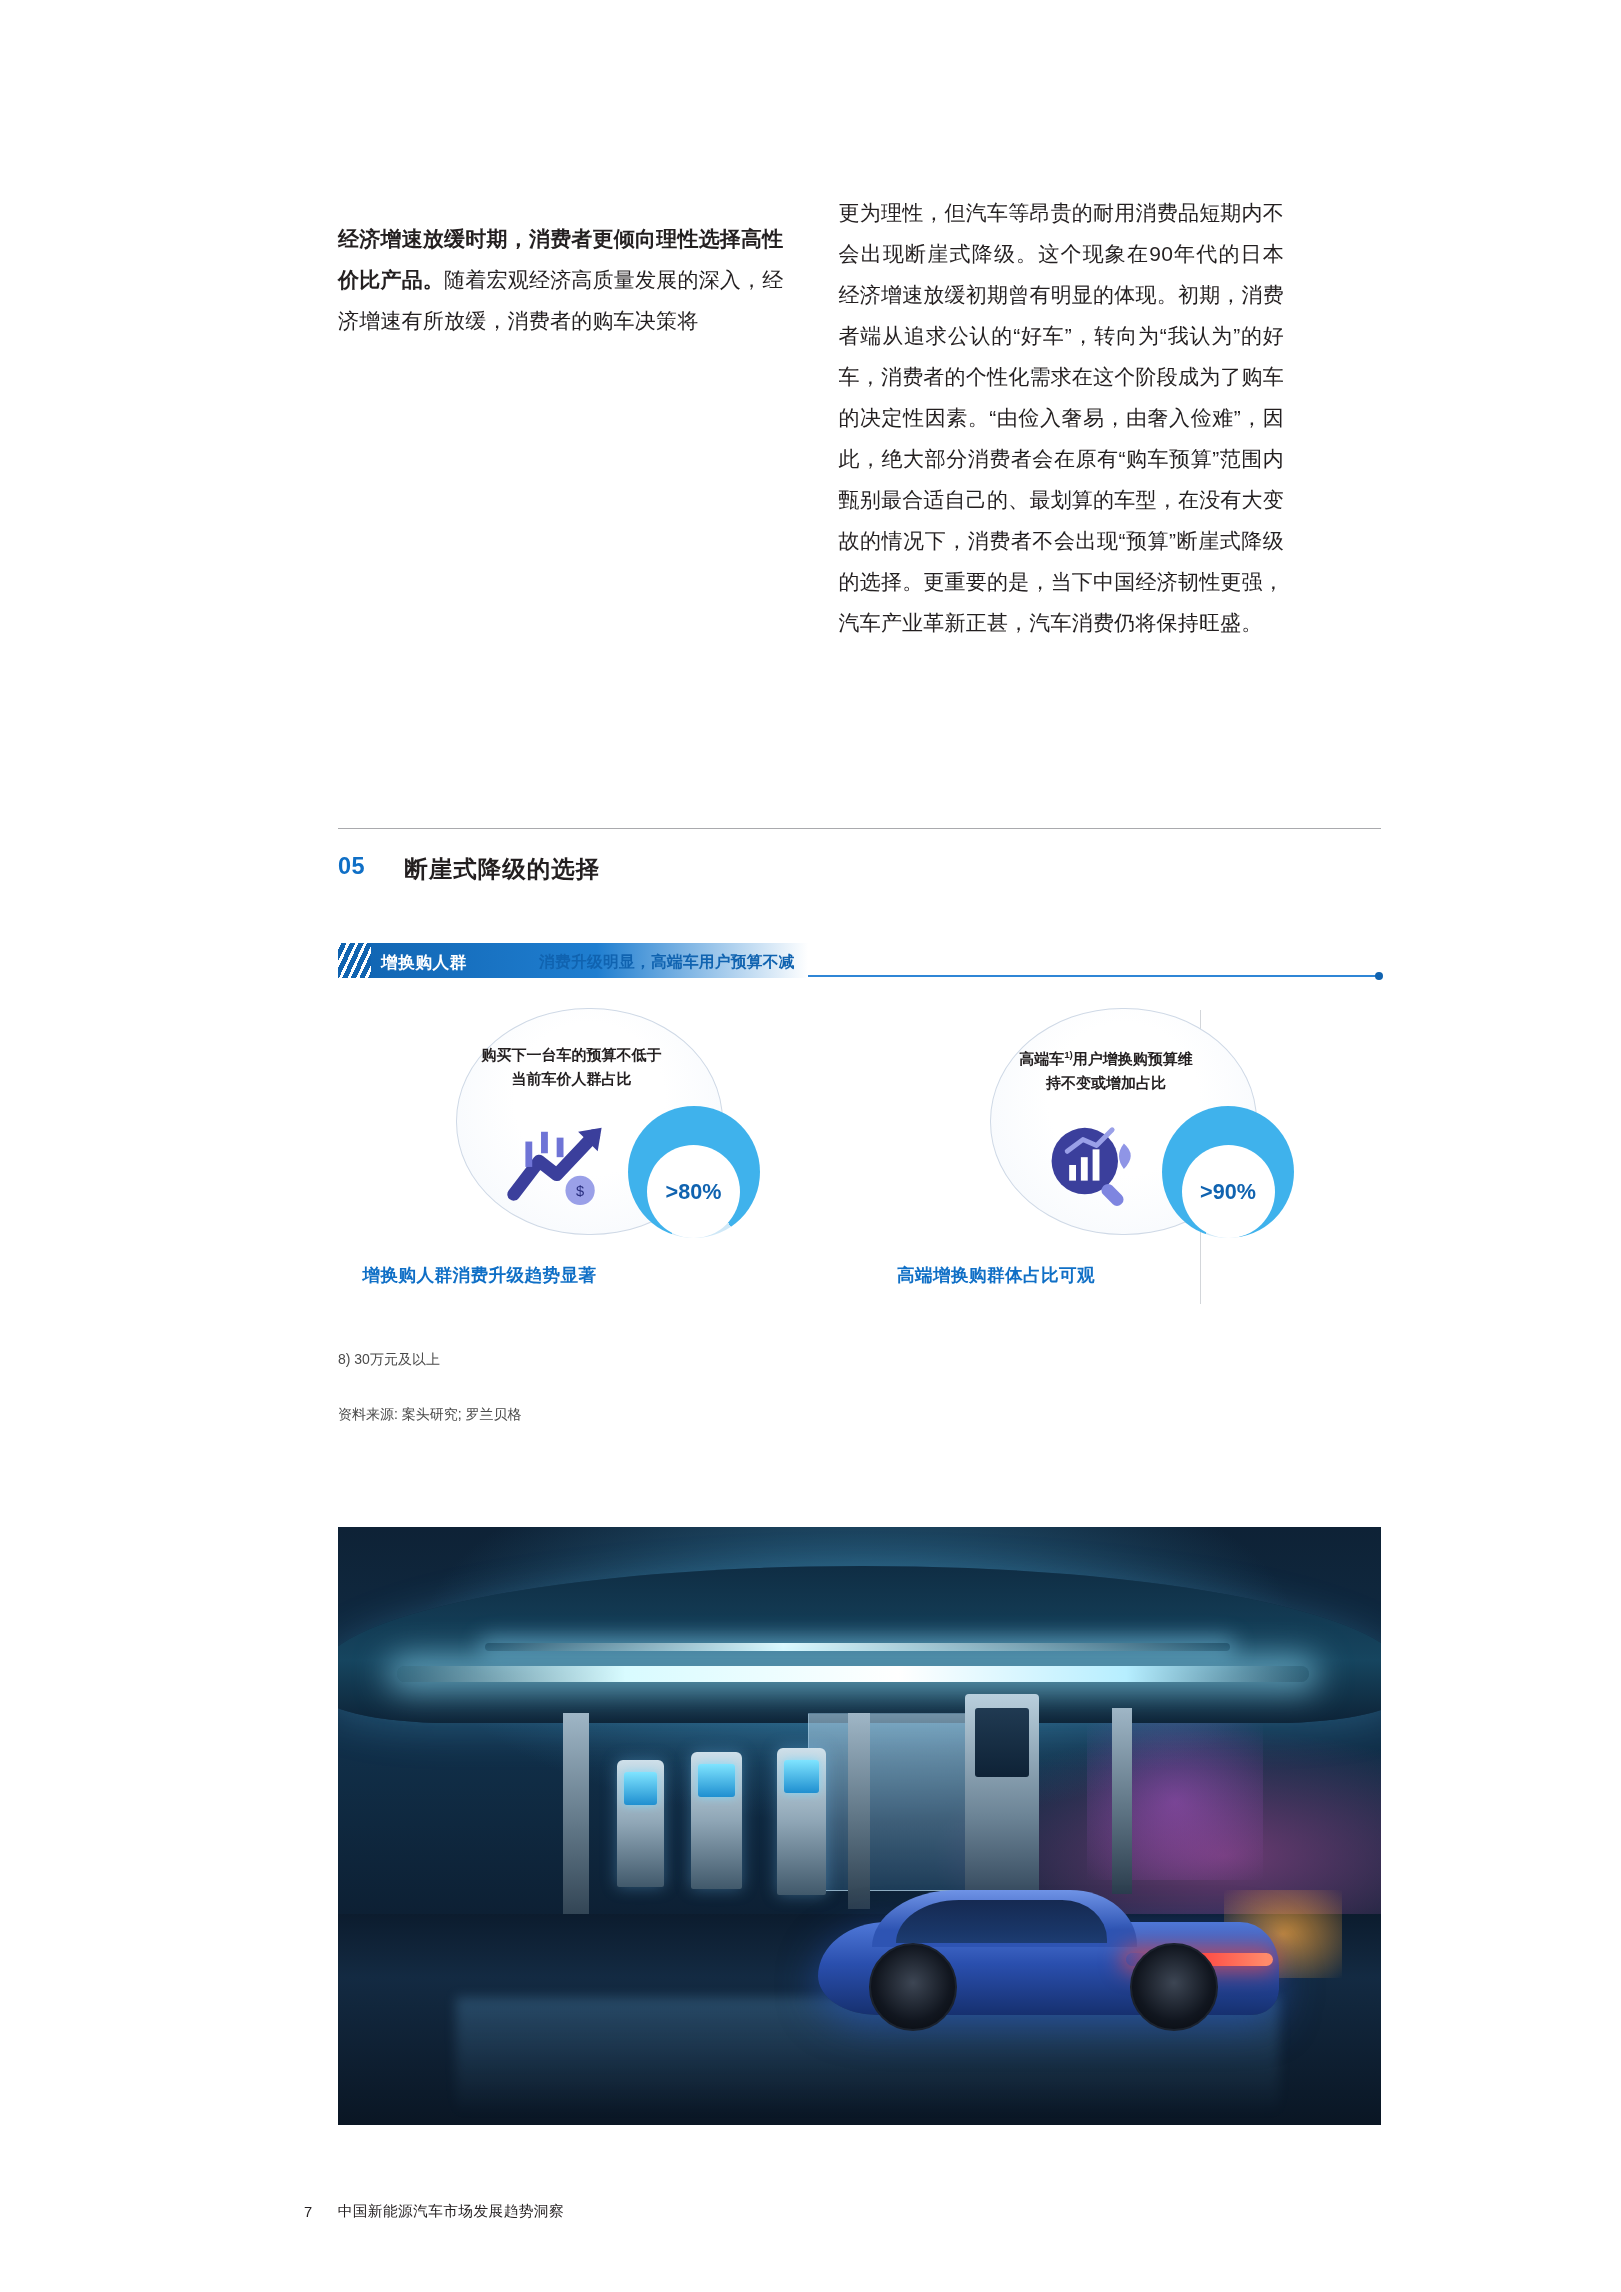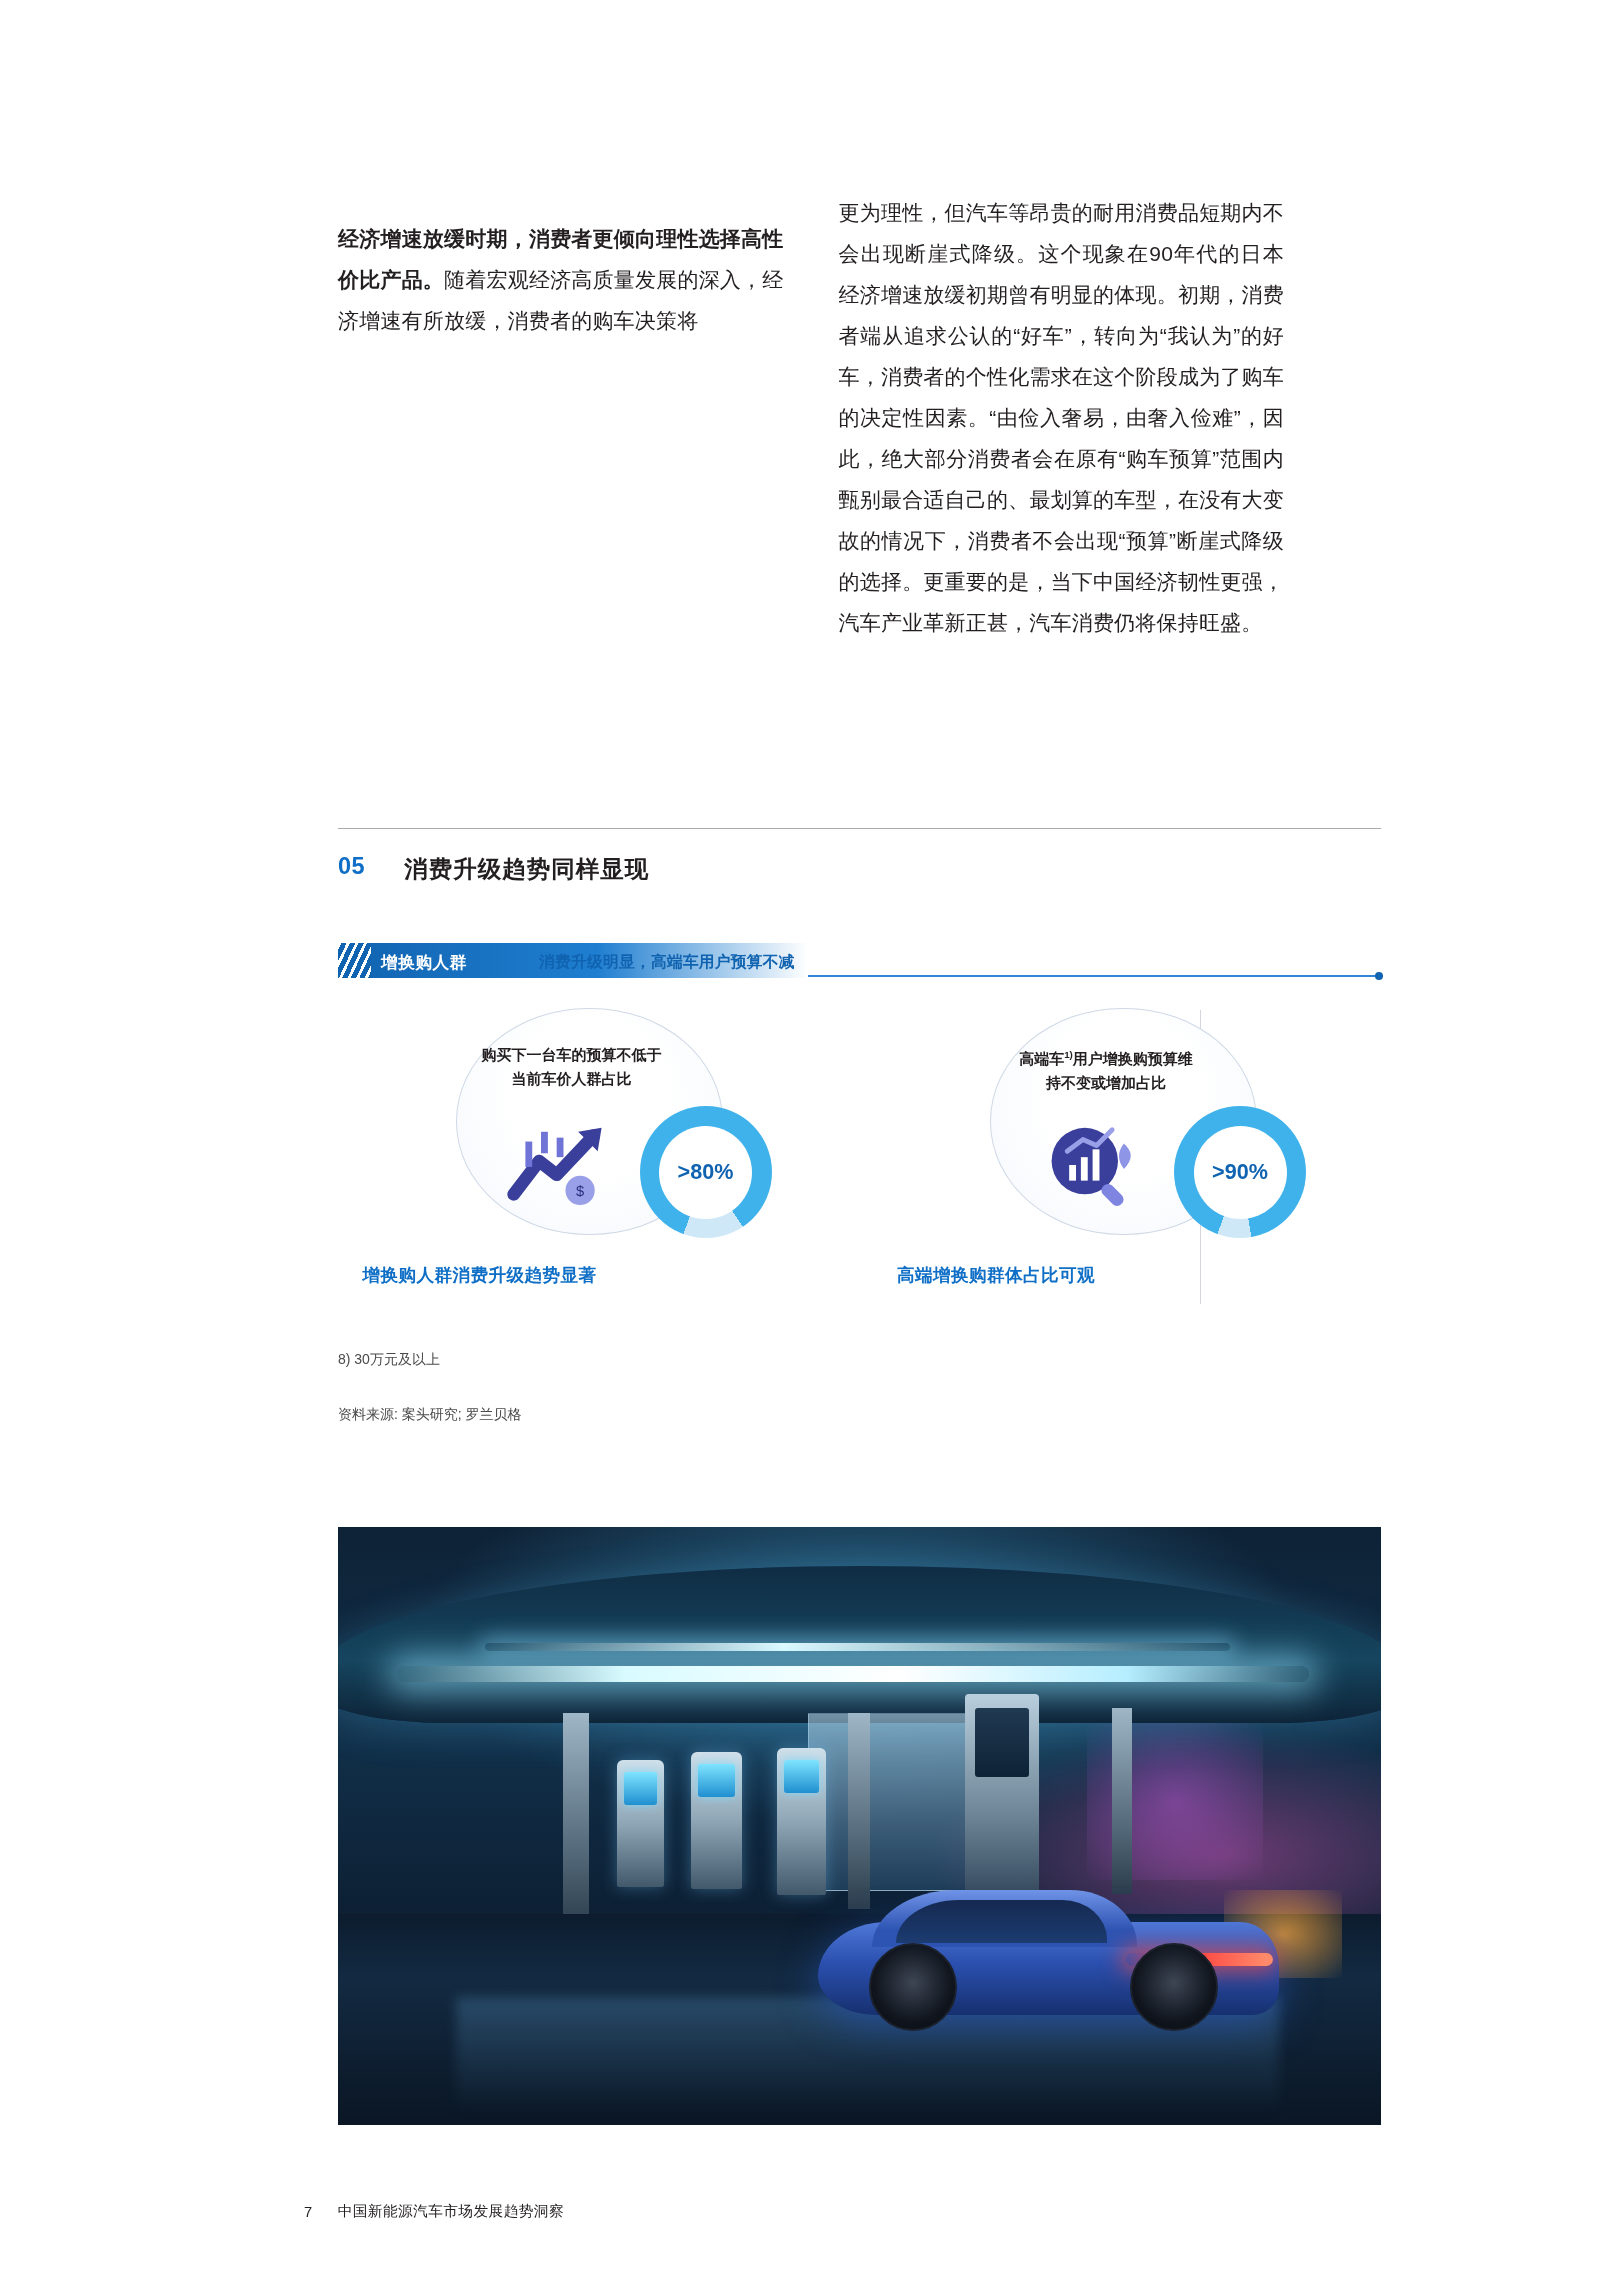--- a/index.html
+++ b/index.html
@@ -193,28 +193,28 @@
   .icon-box {
     position: absolute;
     left: 137px;
     top: 118px;
     width: 127px;
     height: 93px;
   }
 
   .donut {
     position: absolute;
-    left: 277px;
+    left: 265px;
     top: 106px;
     width: 132px;
     height: 132px;
     border-radius: 50%;
     background: conic-gradient(from 200deg, #3fb2ec 0deg 306deg, #cfe8f7 306deg 360deg);
     display: flex;
-    align-items: center;
+    align-items: flex-end;
     justify-content: center;
   }
   .donut.pct90 {
     background: conic-gradient(from 200deg, #3fb2ec 0deg 330deg, #cfe8f7 330deg 360deg);
   }
   .donut-hole {
     width: 93px;
     height: 93px;
     border-radius: 50%;
     background: #ffffff;
@@ -476,21 +476,21 @@
       <p class="para second"><span class="lead">经济增速放缓时期，消费者更倾向理性选择高性价比产品。</span><span>随着宏观经济高质量发展的深入，经济增速有所放缓，消费者的购车决策将</span></p>
     </div>
     <div class="col">
       <p class="para">更为理性，但汽车等昂贵的耐用消费品短期内不会出现断崖式降级。这个现象在90年代的日本经济增速放缓初期曾有明显的体现。初期，消费者端从追求公认的“好车”，转向为“我认为”的好车，消费者的个性化需求在这个阶段成为了购车的决定性因素。“由俭入奢易，由奢入俭难”，因此，绝大部分消费者会在原有“购车预算”范围内甄别最合适自己的、最划算的车型，在没有大变故的情况下，消费者不会出现“预算”断崖式降级的选择。更重要的是，当下中国经济韧性更强，汽车产业革新正甚，汽车消费仍将保持旺盛。</p>
     </div>
   </div>
 
   <div class="sec-rule"></div>
   <div class="sec-head">
     <span class="sec-num">05</span>
-    <span class="sec-title">消费升级趋势同样显现</span>
+    <span class="sec-title">断崖式降级的选择</span>
   </div>
 
   <div class="banner">
     <div class="banner-bar"></div>
     <div class="banner-hatch"></div>
     <div class="banner-label">增换购人群</div>
     <div class="banner-sub">消费升级明显，高端车用户预算不减</div>
     <div class="banner-line"></div>
     <div class="banner-dot"></div>
   </div>

